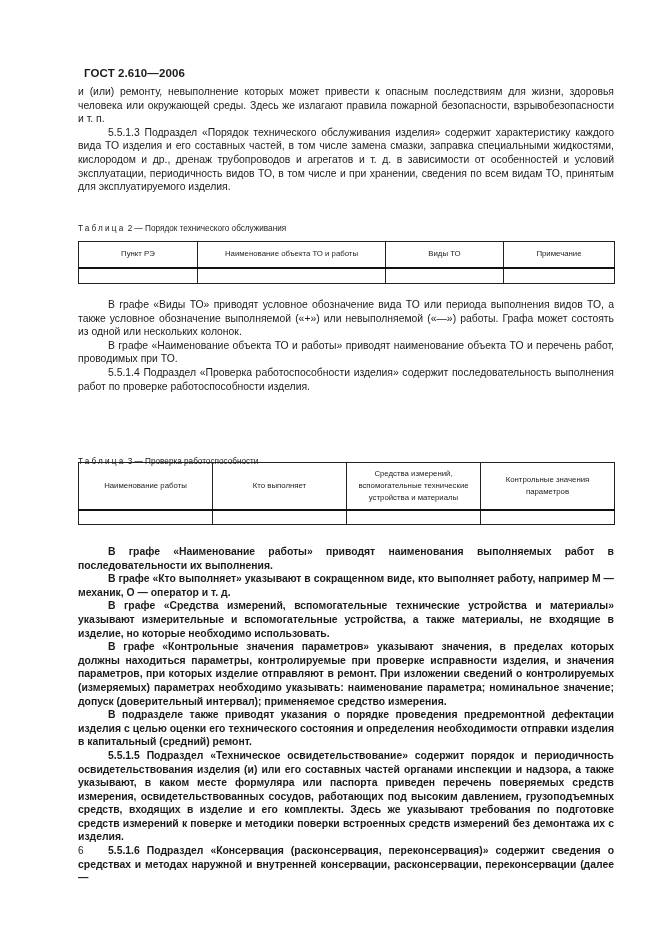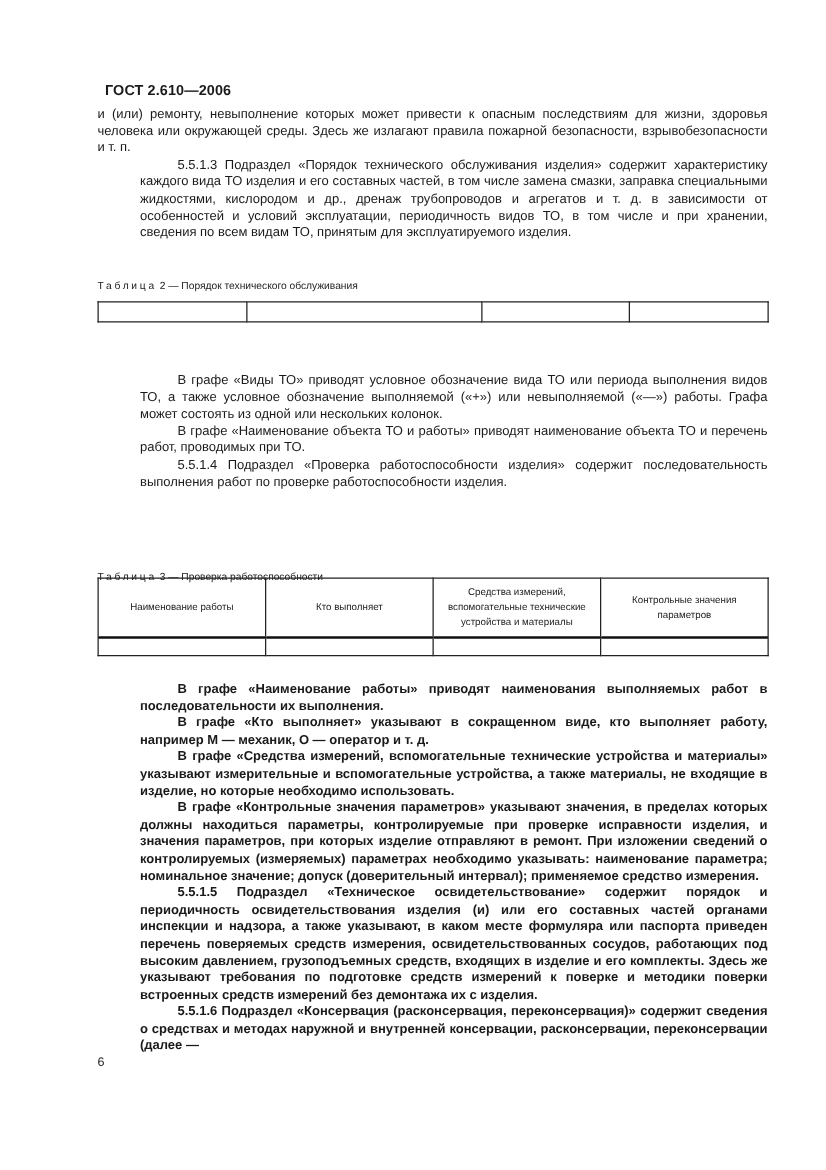--- a/index.html
+++ b/index.html
@@ -1,21 +1,21 @@
 <!DOCTYPE html>
 <html><head>
 <meta charset="utf-8">
 <style>
   html, body { margin:0; padding:0; background:#ffffff; }
   body { width:661px; height:936px; position:relative; overflow:hidden;
          font-family:"Liberation Sans", sans-serif; color:#1a1a1a; }
   .page-header { position:absolute; left:84px; top:67px; font-weight:bold; font-size:11.5px; letter-spacing:0.1px; }
   .text-block { position:absolute; left:78px; width:536px; font-size:10.4px; line-height:13.6px; text-align:justify; }
   .text-block p { margin:0; }
-  .text-block p.indent { text-indent:30px;margin-left:34px; }
+  .text-block p.indent { text-indent:30px; }
   .table-caption { position:absolute; left:78px; font-size:8.2px; color:#222; }
   .table-caption .spaced { letter-spacing:2.2px; }
   table.doc-table { position:absolute; left:78px; width:536px; border-collapse:collapse; table-layout:fixed; }
   table.doc-table td { border:1px solid #222; font-size:7.8px; text-align:center; vertical-align:middle; padding:0 3px; line-height:12px; color:#222; }
   table.doc-table tr.head td { border-bottom:2px solid #111; }
   .page-number { position:absolute; left:78px; top:845px; font-size:10px; }
 </style>
 </head>
 <body>
 
@@ -31,20 +31,26 @@
 </div>
 
 <table class="doc-table" style="top:241px;">
   <colgroup>
       <col style="width:119px">
       <col style="width:188px">
       <col style="width:118px">
       <col style="width:111px">
     </colgroup>
   <tbody>
+      <tr class="head" style="height:26px;">
+    <td>Пункт РЭ</td>
+    <td>Наименование объекта ТО и работы</td>
+    <td>Виды ТО</td>
+    <td>Примечание</td>
+  </tr>
   <tr style="height:16px;">
     <td></td>
     <td></td>
     <td></td>
     <td></td>
   </tr>
 </tbody>
   </table>
 
 <div class="text-block" style="top:298px;">
@@ -78,17 +84,18 @@
     <td></td>
   </tr>
 </tbody>
   </table>
 
 <div class="text-block" style="top:545px;font-weight:bold;">
   <p class="indent">В графе «Наименование работы» приводят наименования выполняемых работ в последовательности их выполнения.</p>
   <p class="indent">В графе «Кто выполняет» указывают в сокращенном виде, кто выполняет работу, например М — механик, О — оператор и т. д.</p>
   <p class="indent">В графе «Средства измерений, вспомогательные технические устройства и материалы» указывают измерительные и вспомогательные устройства, а также материалы, не входящие в изделие, но которые необходимо использовать.</p>
   <p class="indent">В графе «Контрольные значения параметров» указывают значения, в пределах которых должны находиться параметры, контролируемые при проверке исправности изделия, и значения параметров, при которых изделие отправляют в ремонт. При изложении сведений о контролируемых (измеряемых) параметрах необходимо указывать: наименование параметра; номинальное значение; допуск (доверительный интервал); применяемое средство измерения.</p>
+  <p class="indent">В подразделе также приводят указания о порядке проведения предремонтной дефектации изделия с целью оценки его технического состояния и определения необходимости отправки изделия в капитальный (средний) ремонт.</p>
   <p class="indent">5.5.1.5 Подраздел «Техническое освидетельствование» содержит порядок и периодичность освидетельствования изделия (и) или его составных частей органами инспекции и надзора, а также указывают, в каком месте формуляра или паспорта приведен перечень поверяемых средств измерения, освидетельствованных сосудов, работающих под высоким давлением, грузоподъемных средств, входящих в изделие и его комплекты. Здесь же указывают требования по подготовке средств измерений к поверке и методики поверки встроенных средств измерений без демонтажа их с изделия.</p>
   <p class="indent">5.5.1.6 Подраздел «Консервация (расконсервация, переконсервация)» содержит сведения о средствах и методах наружной и внутренней консервации, расконсервации, переконсервации (далее —</p>
 </div>
 
 <div class="page-number">6</div>
 
 </body></html>

